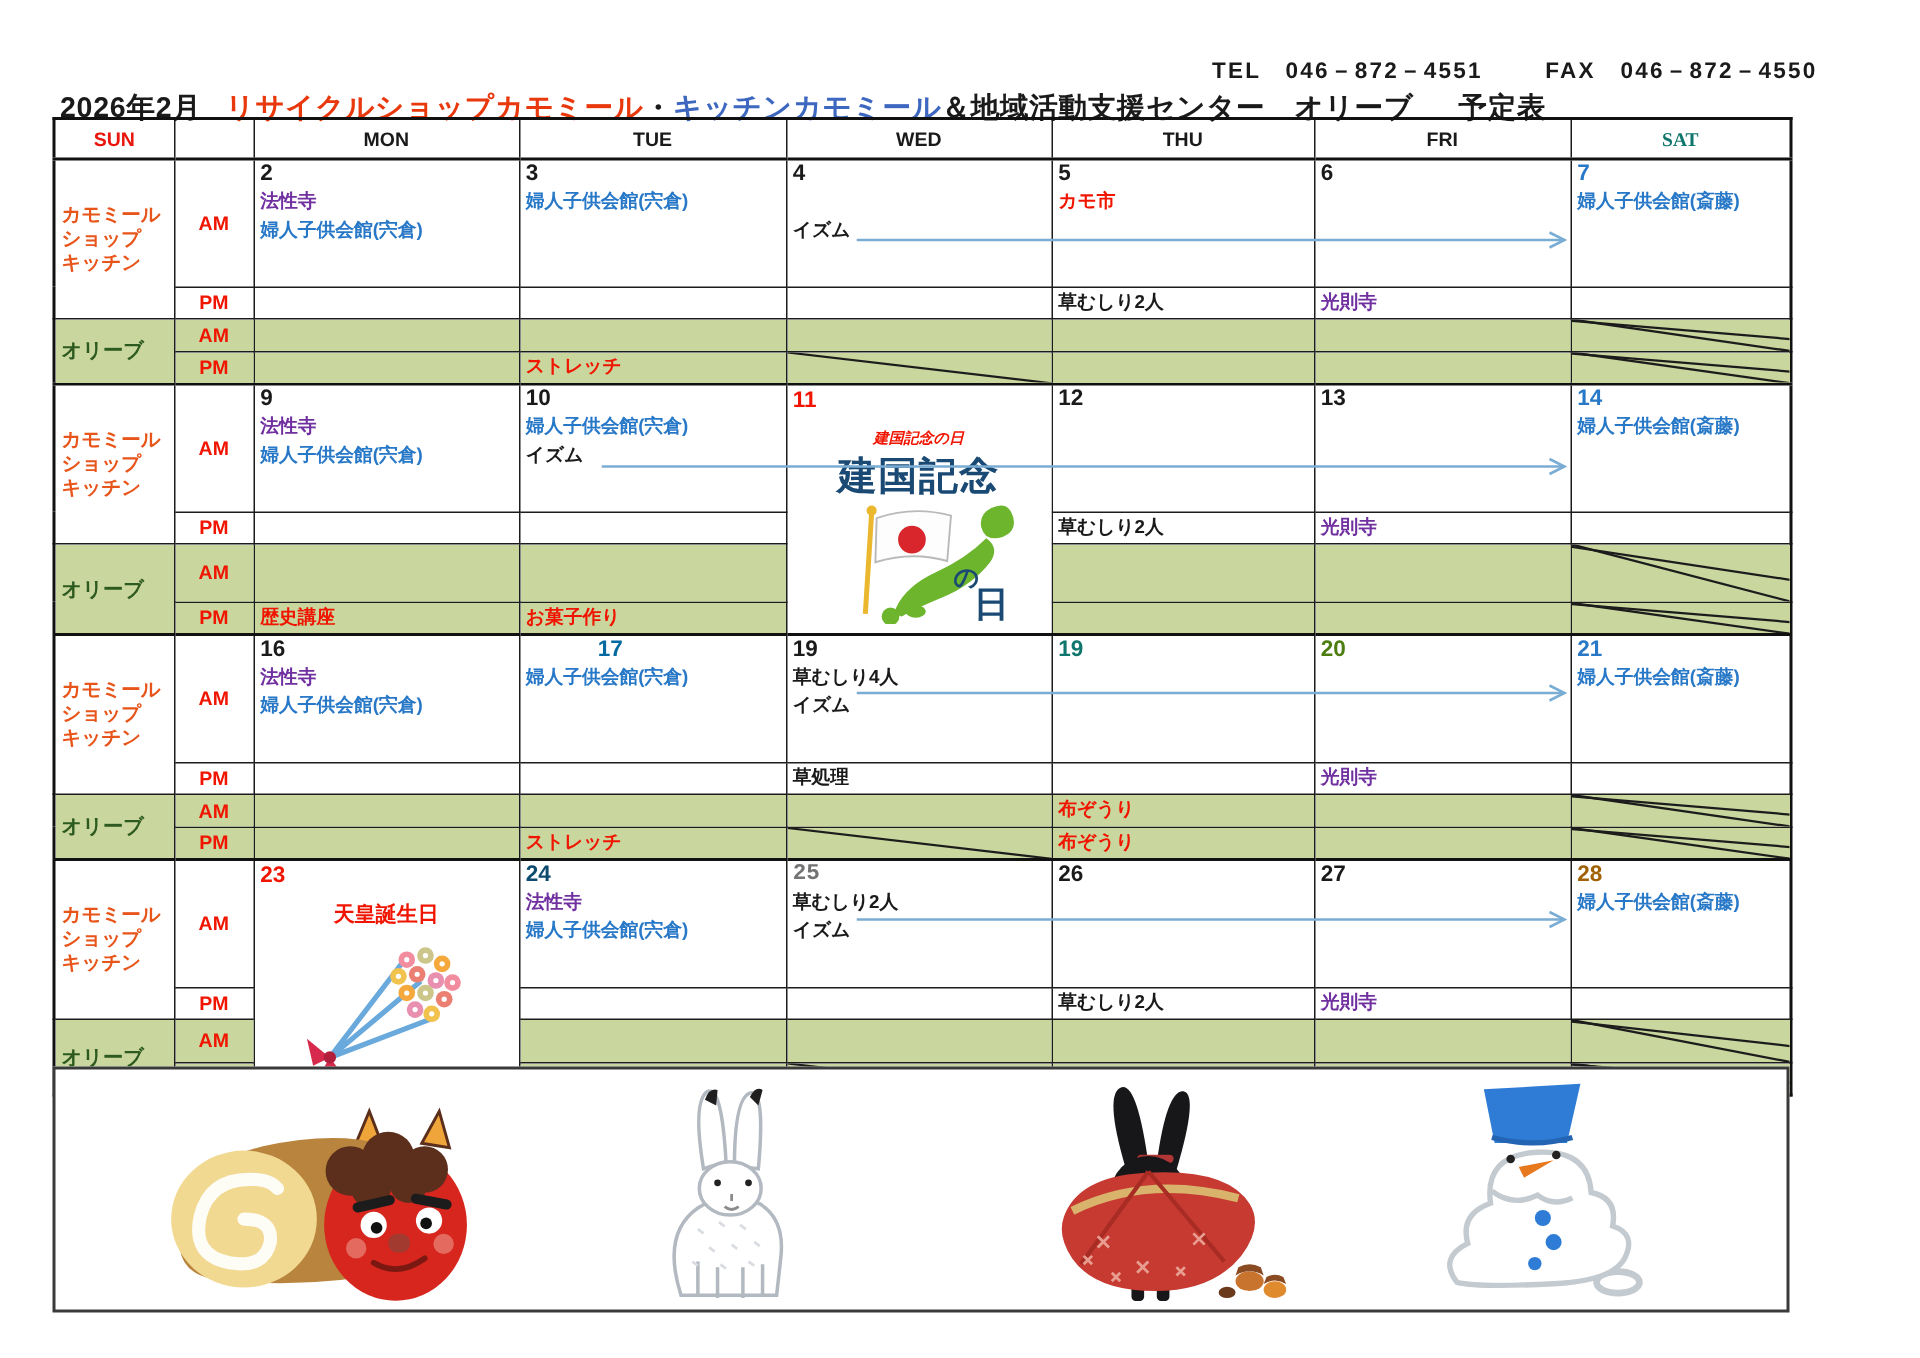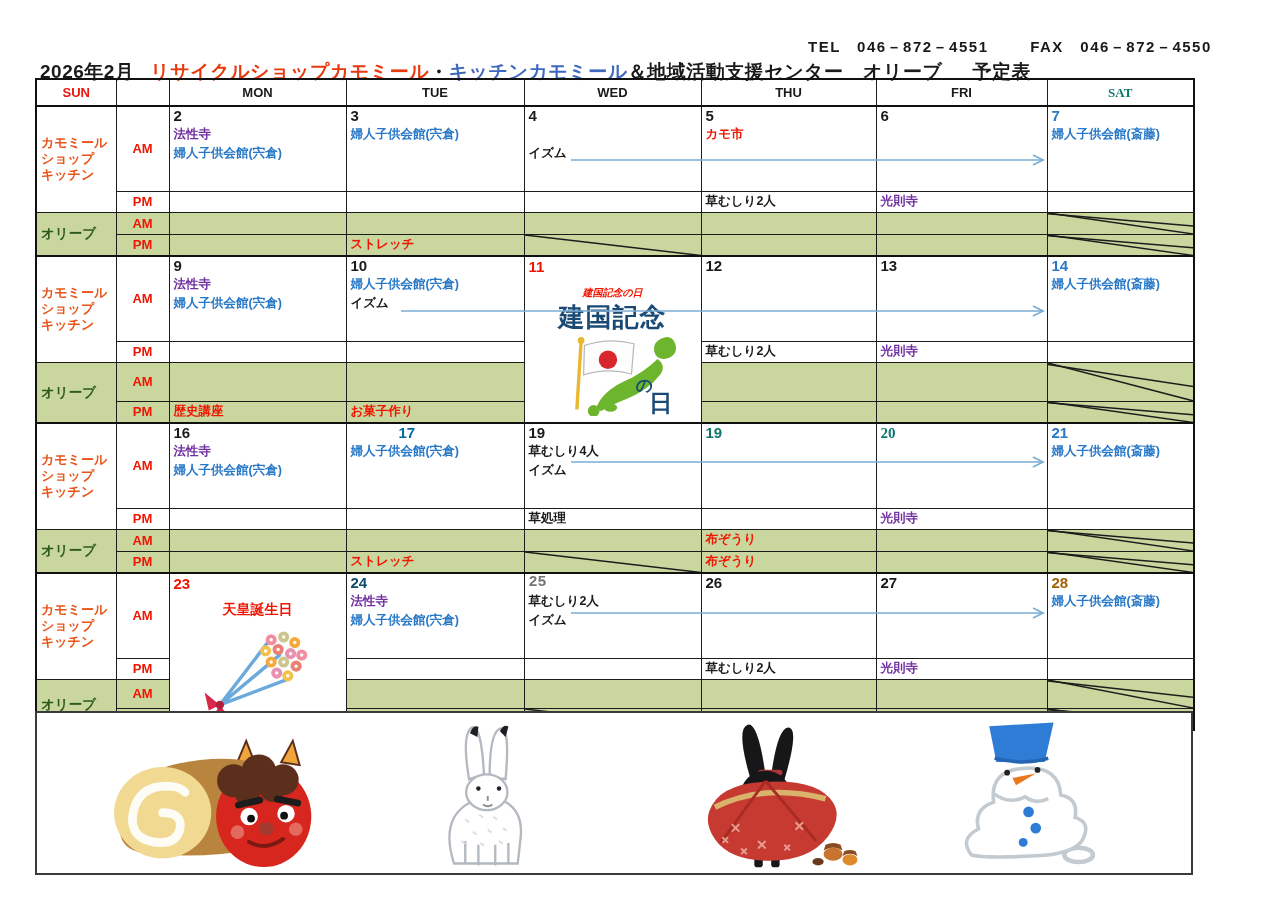--- a/index.html
+++ b/index.html
@@ -273,21 +273,21 @@
           </td>
           <td class="day-am">
             <div class="date" style="color: rgb(26, 26, 26);">19</div>
             <div class="entry" style="color: rgb(26, 26, 26);">草むしり4人</div>
             <div class="entry" style="color: rgb(26, 26, 26);">イズム</div>
           </td>
           <td class="day-am">
             <div class="date" style="color: #0f766e;">19</div>
           </td>
           <td class="day-am">
-            <div class="date" style="color: #0f766e; font-family: Liberation Serif, serif;">20</div>
+            <div class="date" style="color: #4d7c0f;">20</div>
           </td>
           <td class="day-am">
             <div class="date" style="color: rgb(40, 120, 200);">21</div>
             <div class="entry" style="color: rgb(40, 120, 200);">婦人子供会館(斎藤)</div>
           </td>
         </tr>
         <tr class="r-pm">
           <td class="ampm">PM</td>
           <td class="day-pm"></td>
           <td class="day-pm"></td>

